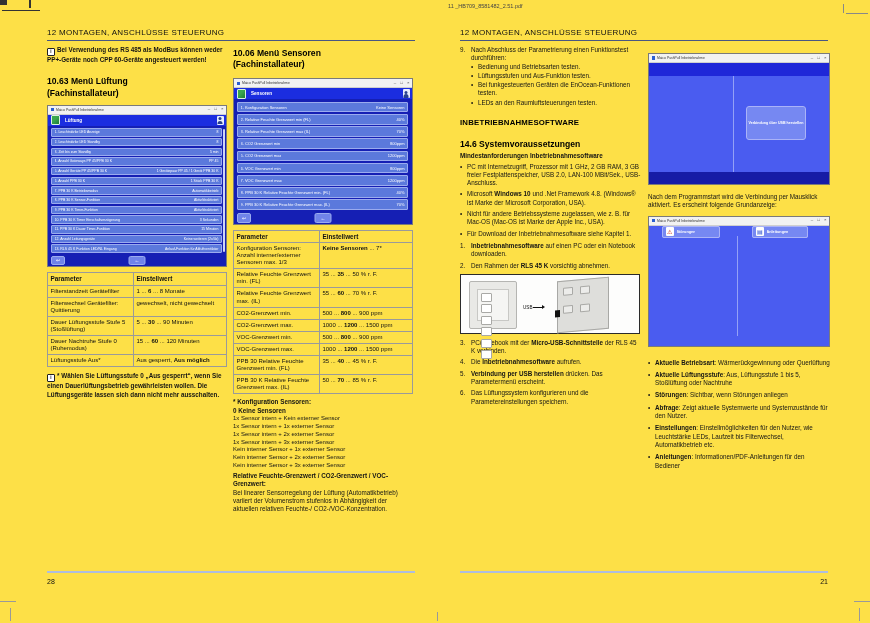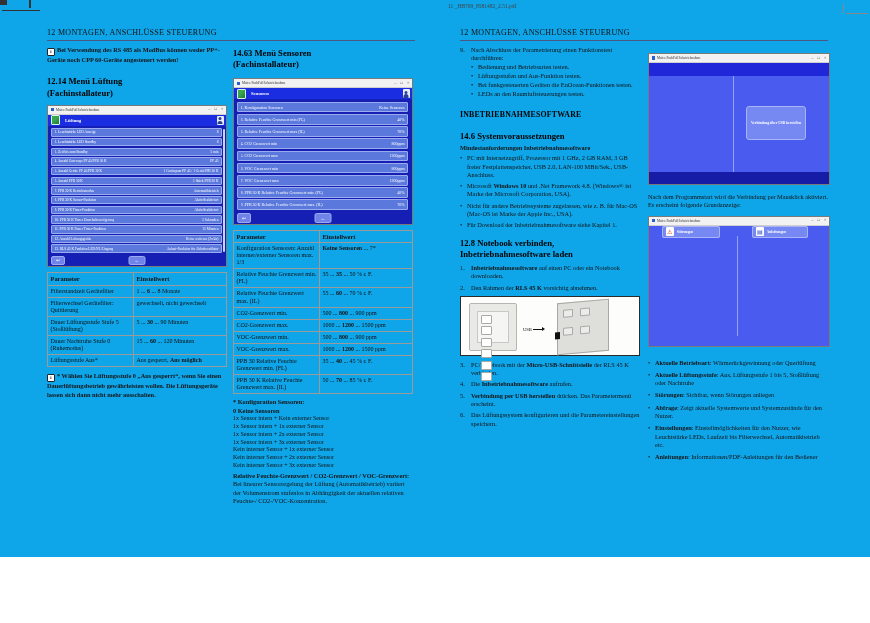--- a/index.html
+++ b/index.html
@@ -1,17 +1,17 @@
 <!DOCTYPE html>
 <html><head>
 <meta charset="utf-8">
 <style>
   html,body{margin:0;padding:0;background:#fff;}
-  #canvas{position:relative;width:870px;height:557px;background:#0ea5e9;overflow:hidden;
-          font-family:Liberation Serif, serif;color:#141414;}
+  #canvas{position:relative;width:870px;height:623px;background:#fde047;overflow:hidden;
+          font-family:Liberation Sans, sans-serif;color:#141414;}
   
   .mark{position:absolute;background:#333;}
   .filename{position:absolute;left:448px;top:3px;font-size:5.5px;color:#444;}
   
   .page{position:absolute;top:22px;width:368px;height:566px;}
   #page-left{left:47px;}
   #page-right{left:460px;}
   .page-header{position:absolute;top:6px;left:0;font-size:8px;letter-spacing:.3px;color:#111;}
   .rule-top{position:absolute;top:17.5px;left:0;right:0;height:1.4px;background:#495782;}
   .rule-bottom{position:absolute;top:549px;left:0;right:0;height:2px;background:#aebddf;}
@@ -116,21 +116,21 @@
   <div class="filename">11 _HB709_8581482_2.51.pdf</div>
 
   <section class="page" id="page-left">
     <div class="page-header">12 MONTAGEN, ANSCHLÜSSE STEUERUNG</div>
     <div class="rule-top"></div>
 
     <div class="col col-a">
       <p class="t b" style="margin:0;"><span class="info-icon">i</span><span>Bei Verwendung des RS 485 als ModBus können weder PP+-Geräte noch CPP 60-Geräte angesteuert werden!</span></p>
 
       <div class="h-sec mt12">
-        <div>12.14 Menü Lüftung</div>
+        <div>10.63 Menü Lüftung</div>
         <div>(Fachinstallateur)</div>
       </div>
 
       <div class="win mt6">
         <div class="win-tb">
           <span class="win-appicon"></span>
           <span class="win-title">Maico PushPull Inbetriebnahme</span>
           <span class="win-ctl">–</span>
           <span class="win-ctl">□</span>
           <span class="win-ctl">×</span>
@@ -249,21 +249,21 @@
               <td><span>Aus gesperrt, </span><span class="b">Aus möglich</span><span></span></td>
             </tr>
           </tbody>
       </table>
 
       <p class="t b mt5" style="margin-bottom:0;"><span class="info-icon">i</span><span>* Wählen Sie Lüftungsstufe 0 „Aus gesperrt“, wenn Sie einen Dauerlüftungsbetrieb gewährleisten wollen. Die Lüftungsgeräte lassen sich dann nicht mehr ausschalten.</span></p>
     </div>
 
     <div class="col col-b">
       <div class="h-sec mt2">
-        <div>14.63 Menü Sensoren</div>
+        <div>10.06 Menü Sensoren</div>
         <div>(Fachinstallateur)</div>
       </div>
 
       <div class="win mt8">
         <div class="win-tb">
           <span class="win-appicon"></span>
           <span class="win-title">Maico PushPull Inbetriebnahme</span>
           <span class="win-ctl">–</span>
           <span class="win-ctl">□</span>
           <span class="win-ctl">×</span>
@@ -465,24 +465,20 @@
             <span class="dot"></span>
             <span><span>Nicht für andere Betriebssysteme zugelassen, wie z. B. für Mac-OS (Mac-OS ist Marke der Apple Inc., USA).</span><span class="b"></span><span></span></span>
           </div>
 
           <div class="bi t" style="margin-bottom:3px;">
             <span class="dot"></span>
             <span><span>Für Download der Inbetriebnahmesoftware siehe Kapitel 1.</span><span class="b"></span><span></span></span>
           </div>
         </div>
 
-      <div class="h-sec mt8">
-        <div>12.8 Notebook verbinden,</div>
-        <div>Inbetriebnahmesoftware laden</div>
-      </div>
 
       <div class="mt4">
 
           <div class="step t">
             <span class="num">1.</span>
             <span><span></span><span class="b">Inbetriebnahmesoftware</span><span> auf einen PC oder ein Notebook downloaden.</span></span>
           </div>
 
           <div class="step t">
             <span class="num">2.</span>

